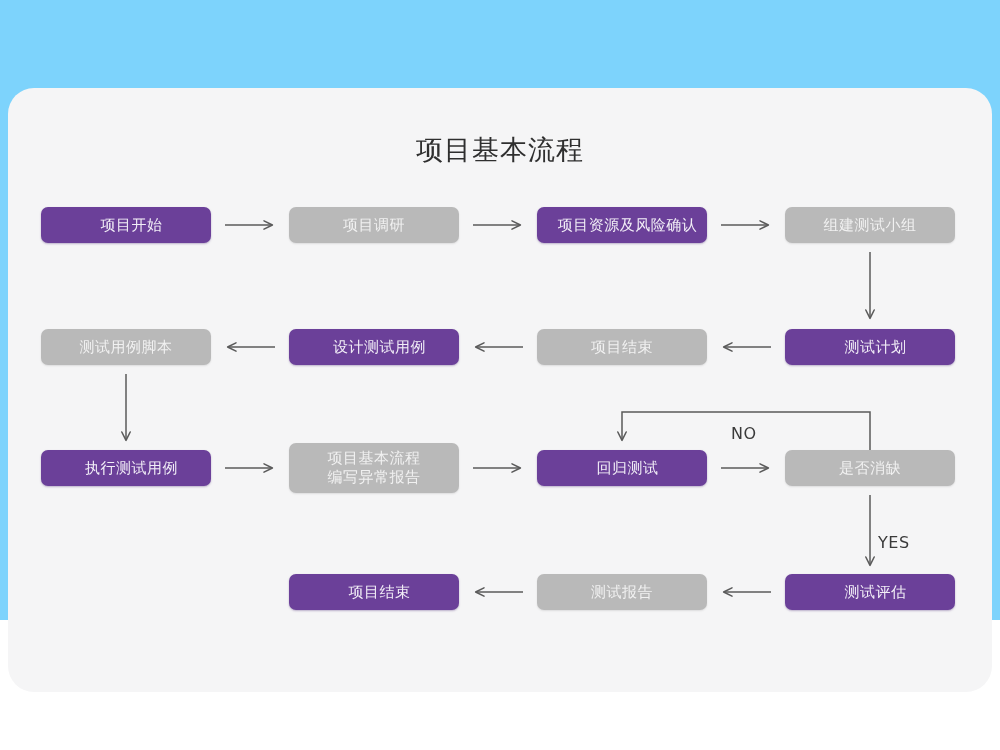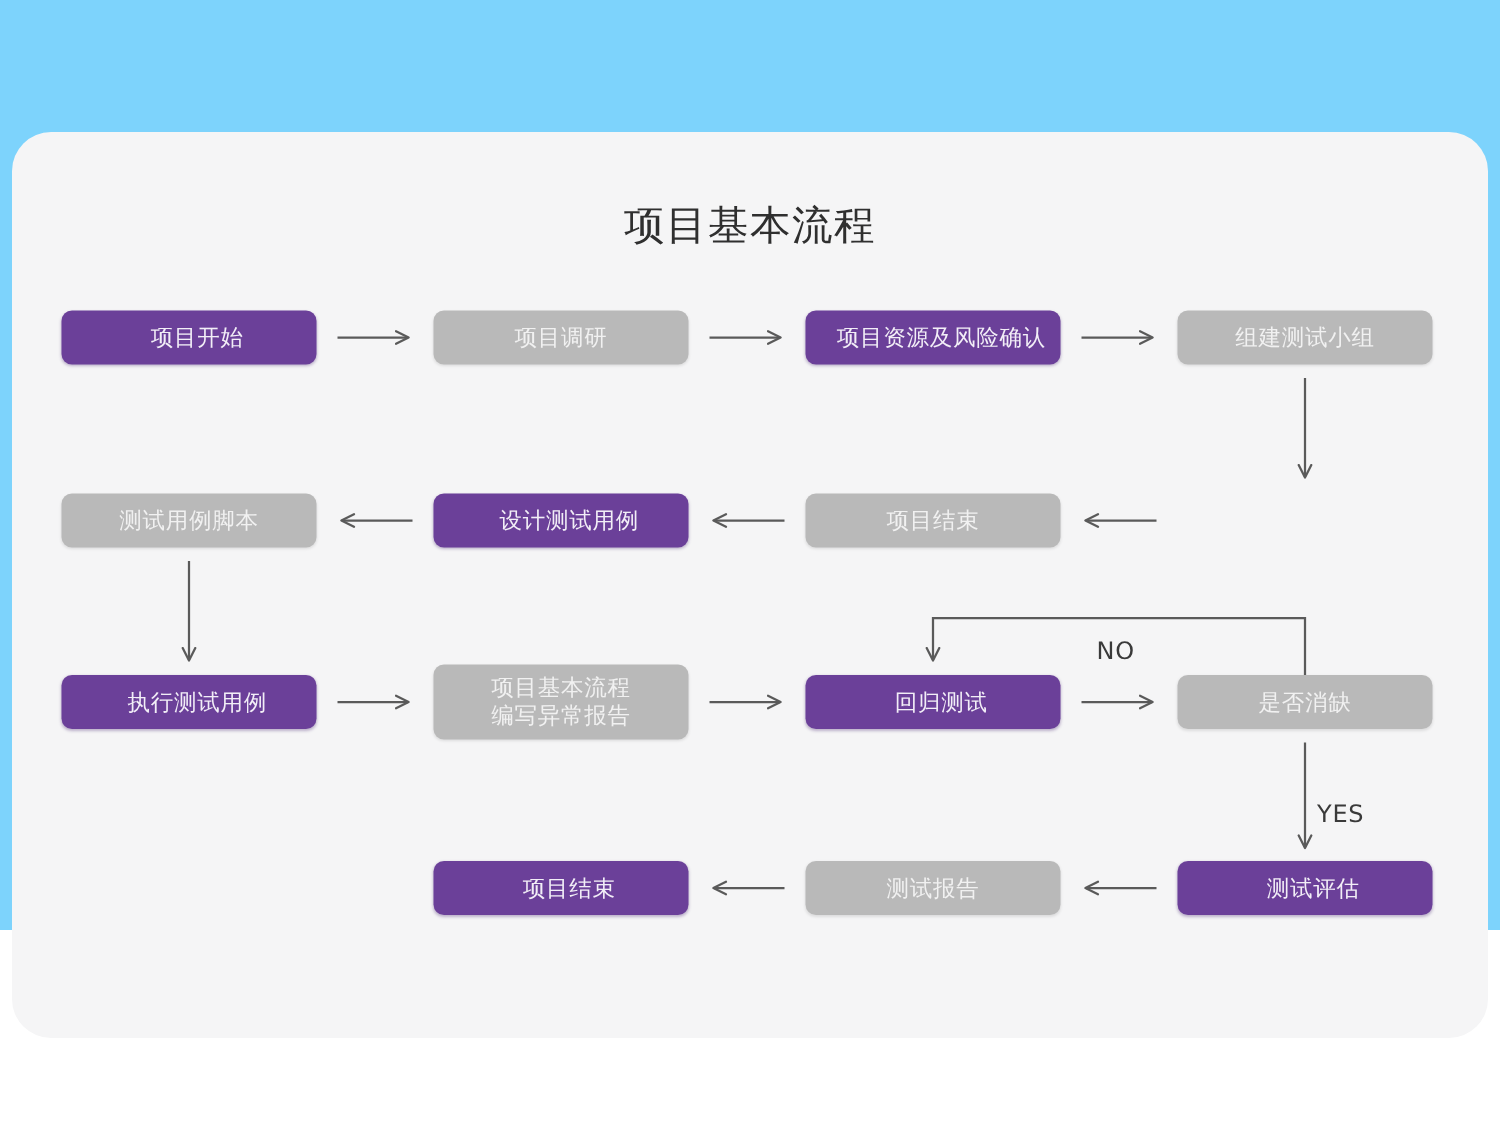--- a/index.html
+++ b/index.html
@@ -96,20 +96,21 @@
   <div class="node purple" style="left:537px; top:207px; width:170px;">项目资源及风险确认</div>
 
   <div class="node gray" style="left:785px; top:207px; width:170px;">组建测试小组</div>
 
   <div class="node gray" style="left:41px;  top:329px; width:170px;">测试用例脚本</div>
 
   <div class="node purple" style="left:289px; top:329px; width:170px;">设计测试用例</div>
 
   <div class="node gray" style="left:537px; top:329px; width:170px;">项目结束</div>
 
+  <div class="node purple" style="left:785px; top:329px; width:170px;">测试计划</div>
 
   <div class="node purple" style="left:41px;  top:450px; width:170px;">执行测试用例</div>
 
   <div class="node gray tall" style="left:289px; top:443px; width:170px;">项目基本流程
 编写异常报告</div>
 
   <div class="node gray" style="left:785px; top:450px; width:170px;">是否消缺</div>
 
   <div class="node purple" style="left:537px; top:450px; width:170px;">回归测试</div>
 

